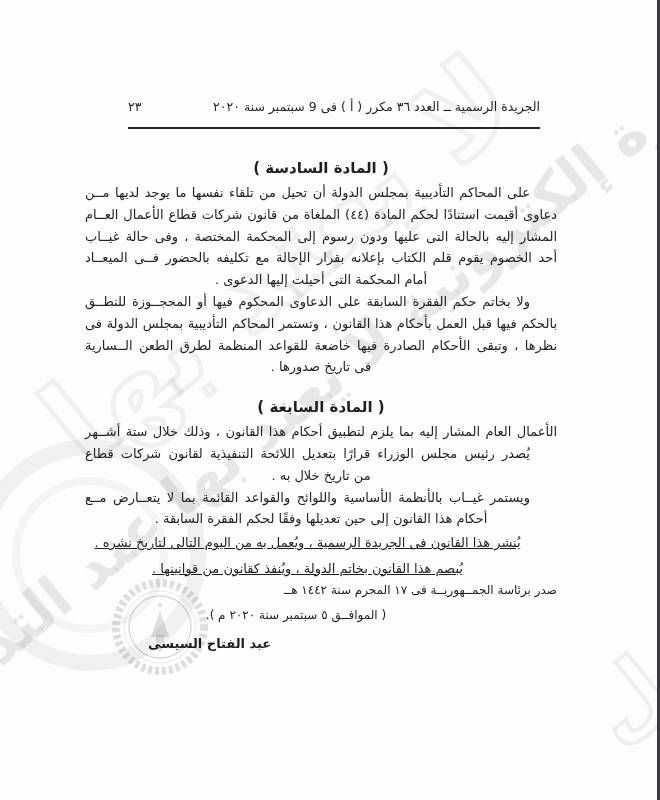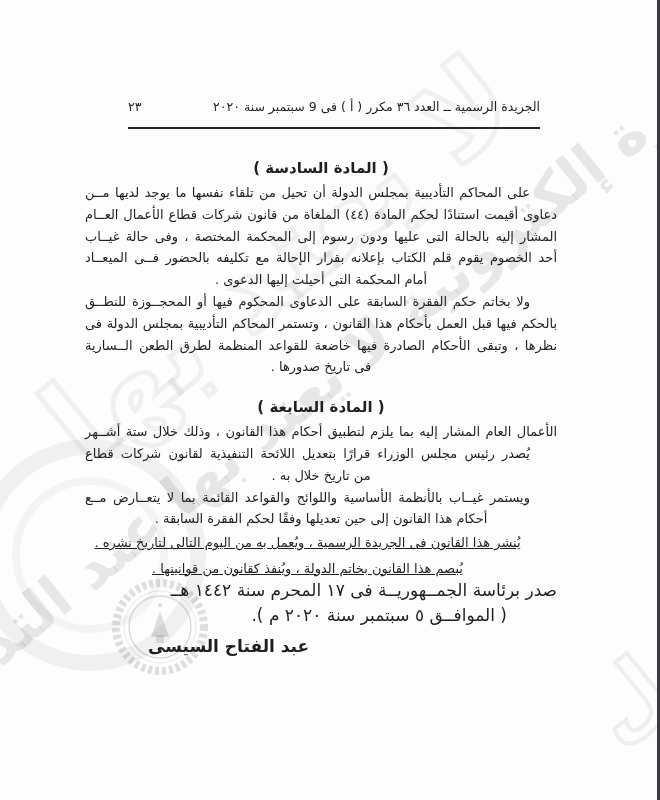--- a/index.html
+++ b/index.html
@@ -51,26 +51,26 @@
     text-align:center;font-size:15px;font-weight:bold;
     line-height:26px;margin:16px 0 1px 0;letter-spacing:0;
   }
   .line{line-height:21.8px;white-space:nowrap;text-align:center;}
   .line.just{text-align:justify;text-align-last:justify;}
   .line.indent{padding-right:27px;}
   .article:nth-child(3) .line{line-height:25.5px;text-decoration:underline;}
   
   .issuance{
     position:absolute;left:85px;top:578px;width:472px;
-    direction:rtl;font-size:17px;line-height:25px;white-space:nowrap;
+    direction:rtl;font-size:12px;line-height:25px;white-space:nowrap;
   }
-  .issuance .greg{padding-right:50px;}
+  .issuance .greg{padding-right:50px;text-align:center;}
   .signature{
     position:absolute;left:148px;top:636px;
-    direction:rtl;font-size:17px;font-weight:bold;white-space:nowrap;
+    direction:rtl;font-size:13px;font-weight:bold;white-space:nowrap;
     letter-spacing:0.2px;
   }
 </style>
 </head>
 <body>
 
 <div class="page">
 
   <div class="wm-layer">
     <div class="wm-top">لا يعتد بها</div>

